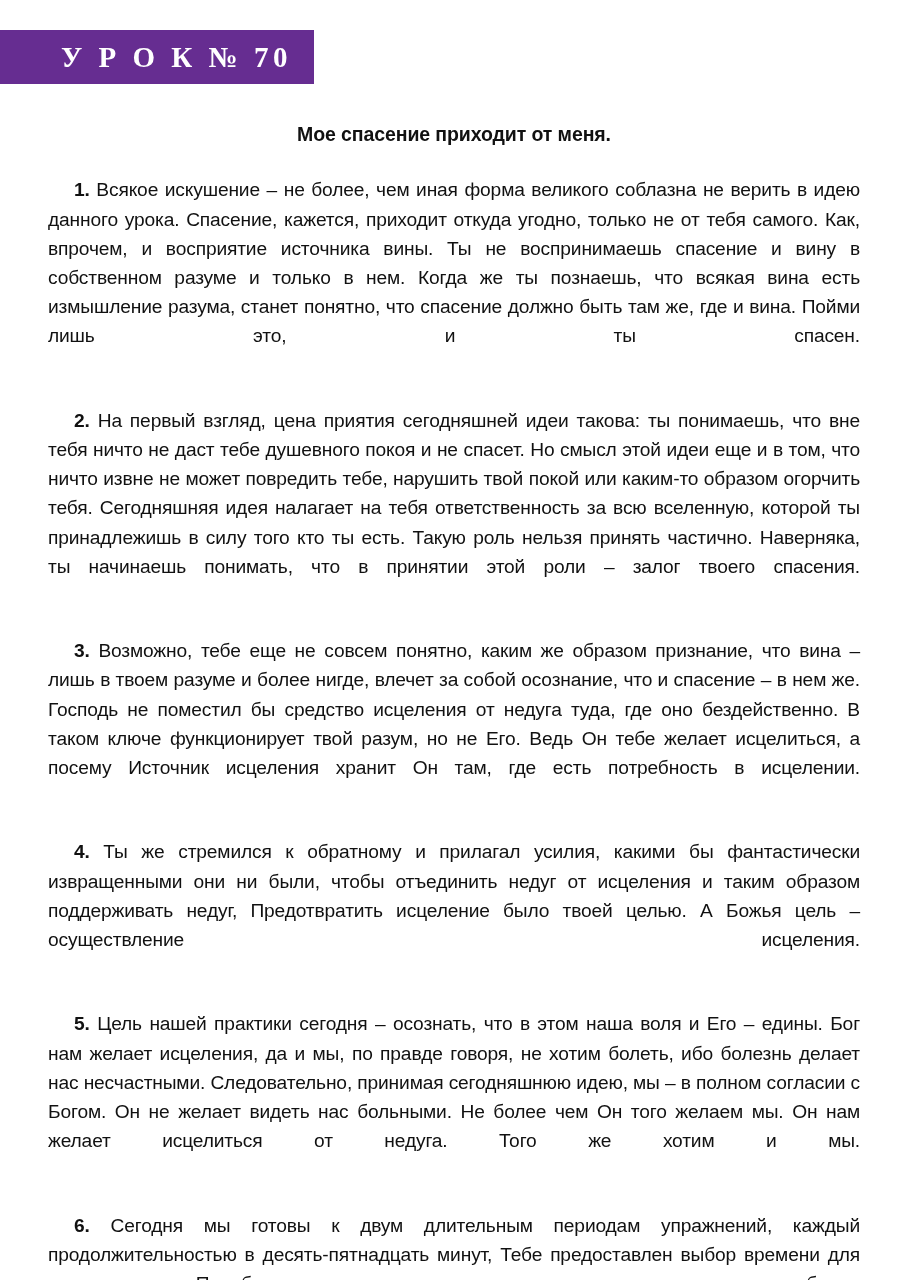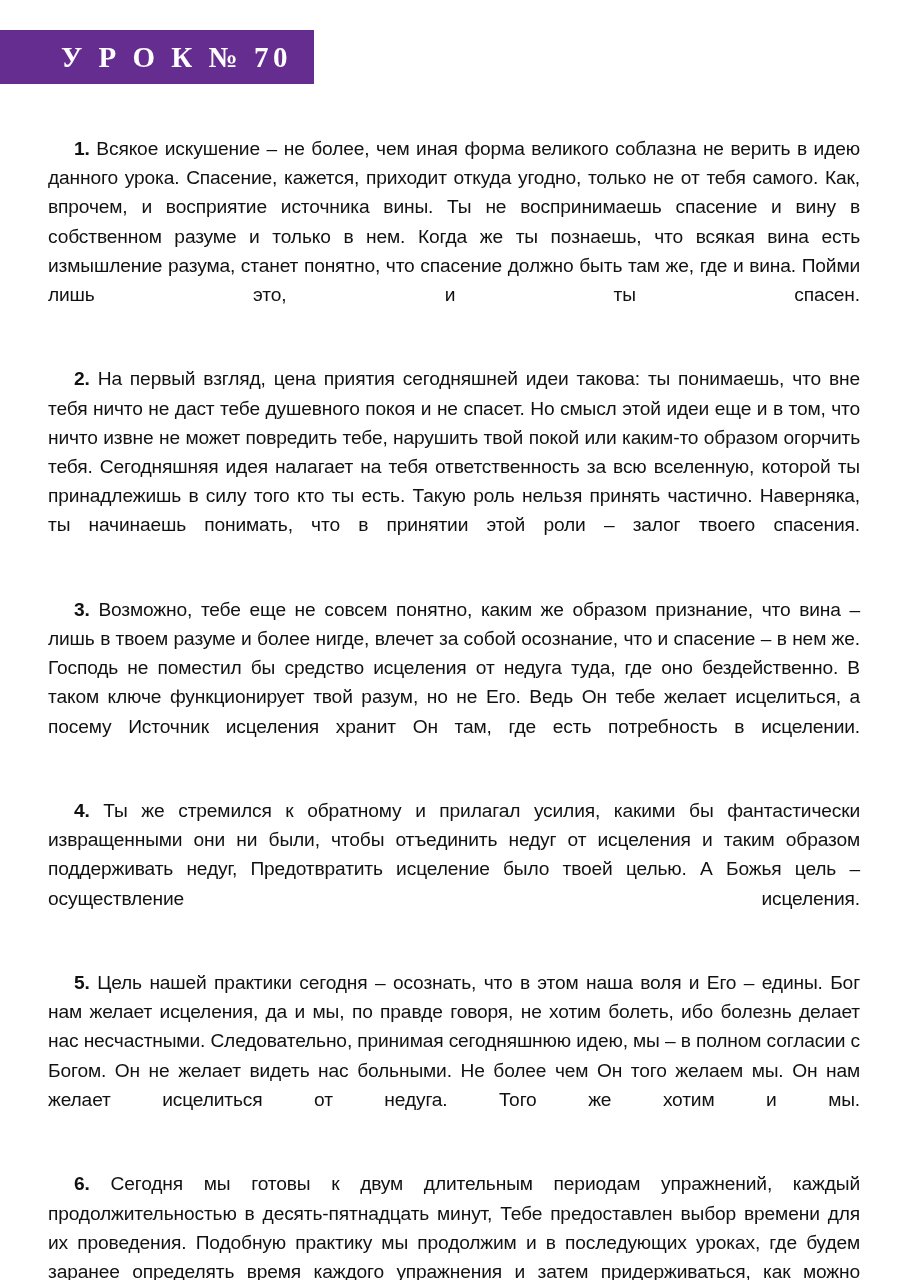--- a/index.html
+++ b/index.html
@@ -94,20 +94,21 @@
 <body>
 
 <div class="page">
 
   <div class="lesson-banner">
     <span class="lesson-banner-text">У Р О К  № 70</span>
   </div>
 
   <div class="content">
 
+    <h1 class="doc-title">Мое спасение приходит от меня.</h1>
 
     <p class="para">
       <span class="num">1.</span>
       <span>Всякое искушение – не более, чем иная форма великого соблазна не верить в идею данного урока. Спасение, кажется, приходит откуда угодно, только не от тебя самого. Как, впрочем, и восприятие источника вины. Ты не воспринимаешь спасение и вину в собственном разуме и только в нем. Когда же ты познаешь, что всякая вина есть измышление разума, станет понятно, что спасение должно быть там же, где и вина. Пойми лишь это, и ты спасен.</span>
     </p>
 
     <p class="para">
       <span class="num">2.</span>
       <span>На первый взгляд, цена приятия сегодняшней идеи такова: ты понимаешь, что вне тебя ничто не даст тебе душевного покоя и не спасет. Но смысл этой идеи еще и в том, что ничто извне не может повредить тебе, нарушить твой покой или каким-то образом огорчить тебя. Сегодняшняя идея налагает на тебя ответственность за всю вселенную, которой ты принадлежишь в силу того кто ты есть. Такую роль нельзя принять частично. Наверняка, ты начинаешь понимать, что в принятии этой роли – залог твоего спасения.</span>
     </p>

